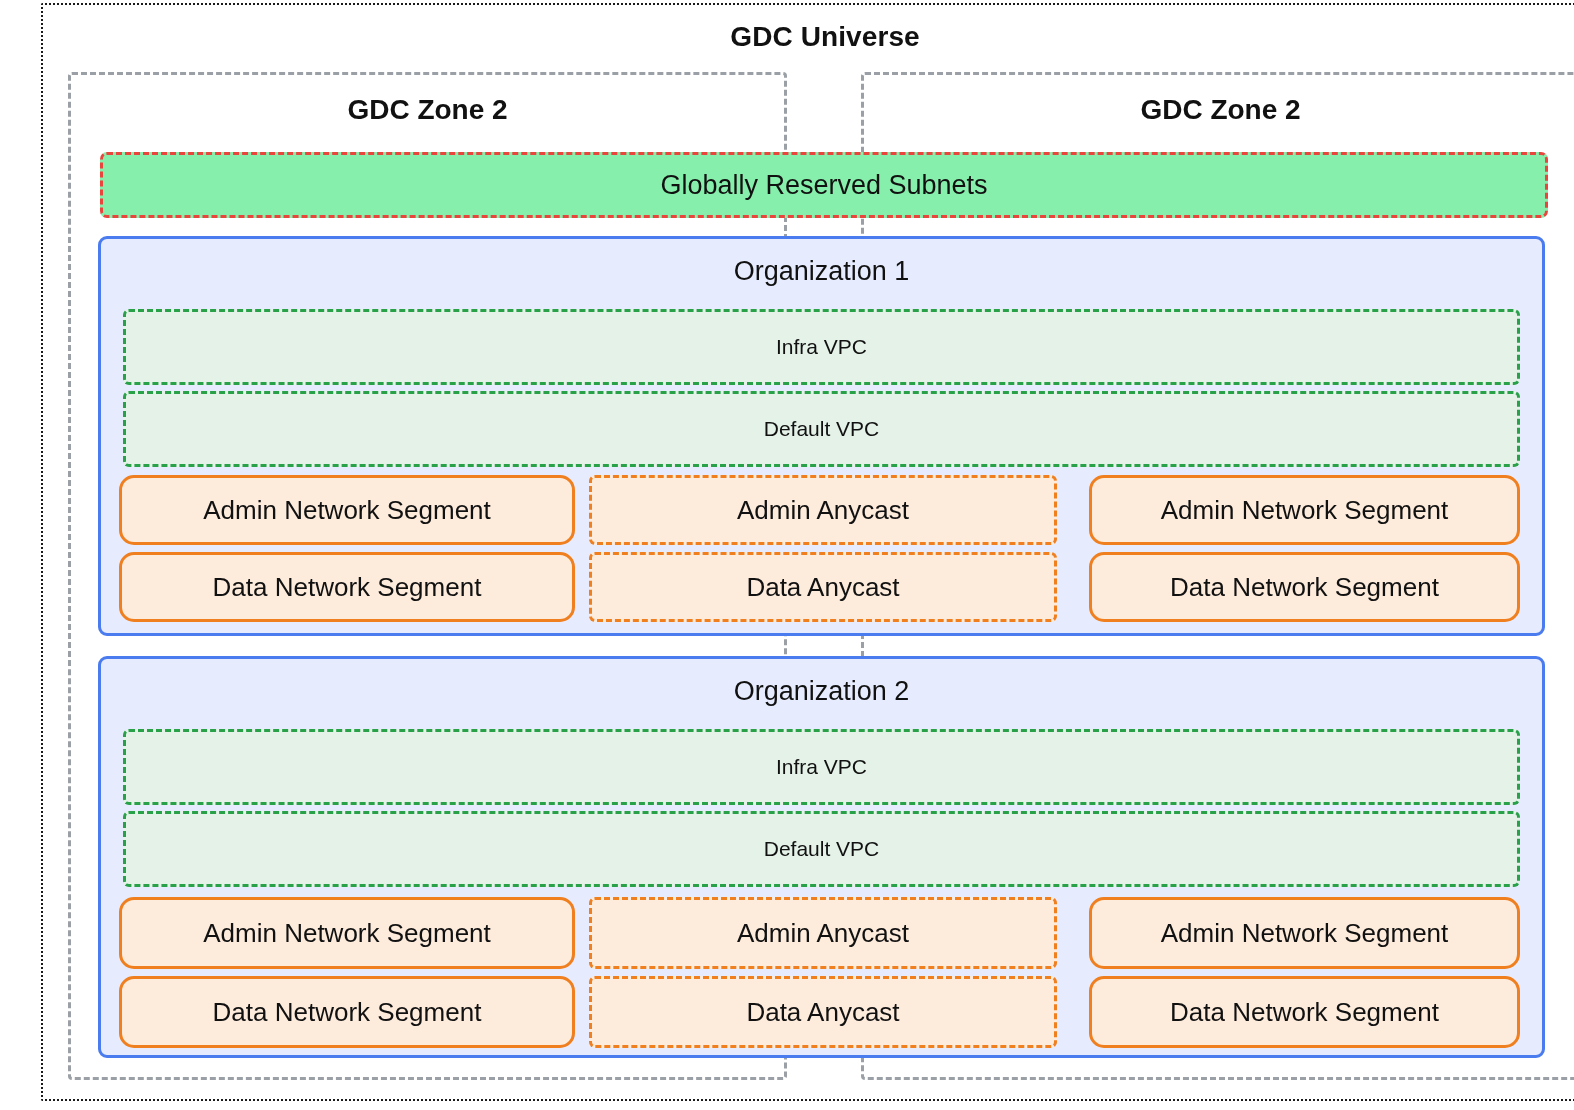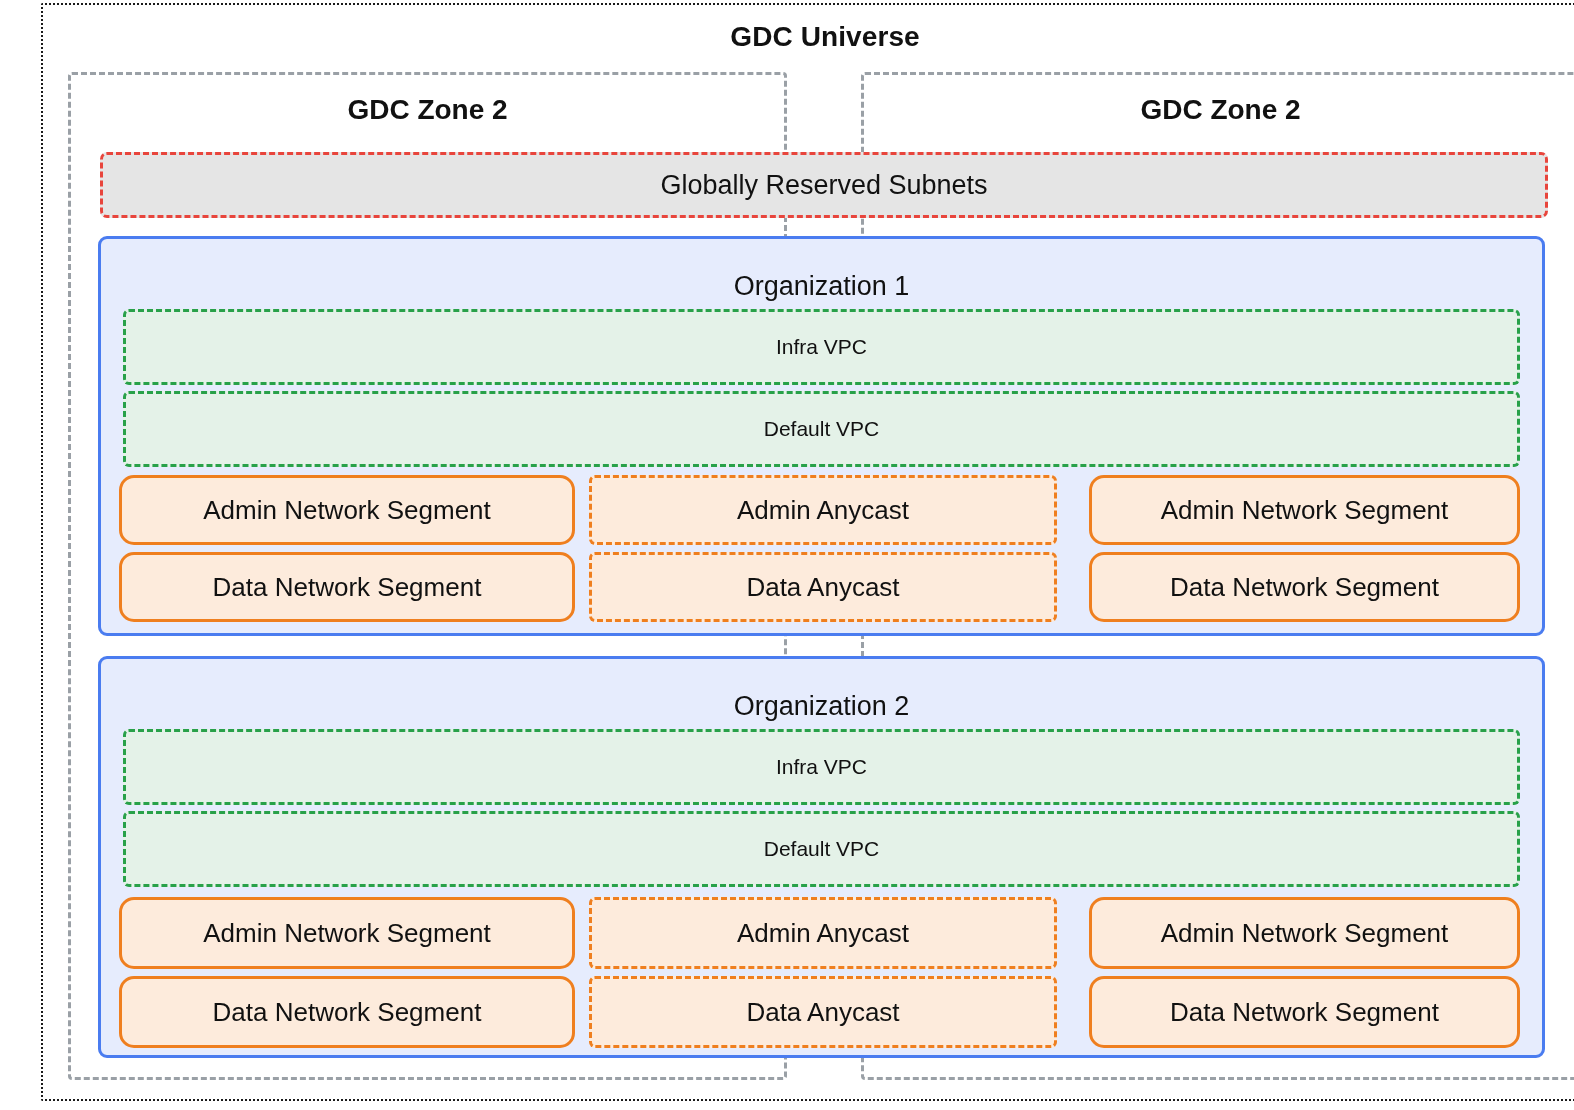--- a/index.html
+++ b/index.html
@@ -71,21 +71,21 @@
   .zone-title.zone2 { left: 823px; width: 719px; }
 
   
   .grs-box {
     position: absolute;
     left: 62px;
     top: 152px;
     width: 1448px;
     height: 66px;
     box-sizing: border-box;
-    background: #e5e5e5;
+    background: #86efac;
     border: 3px dashed #e8453c;
     border-radius: 7px;
     display: flex;
     align-items: center;
     justify-content: center;
   }
   .grs-label {
     font-size: 27px;
     line-height: 32px;
   }
@@ -99,21 +99,21 @@
     background: #e6ecfd;
     border: 3px solid #4a7cf0;
     border-radius: 9px;
   }
   .org-box.org1 { top: 236px; height: 400px; }
   .org-box.org2 { top: 656px; height: 402px; }
 
   .org-title {
     position: absolute;
     left: 0;
-    top: 31px;
+    top: 16px;
     width: 100%;
     text-align: center;
     font-size: 27px;
     line-height: 32px;
   }
 
   
   .vpc-box {
     position: absolute;
     left: 22px;

